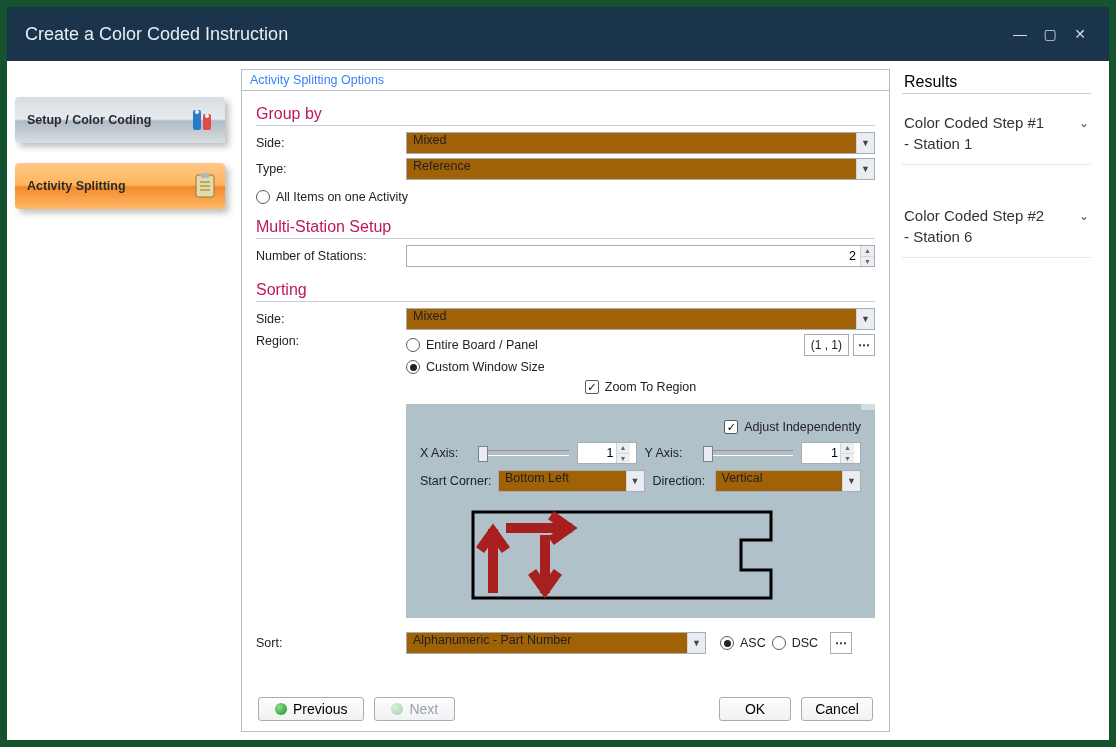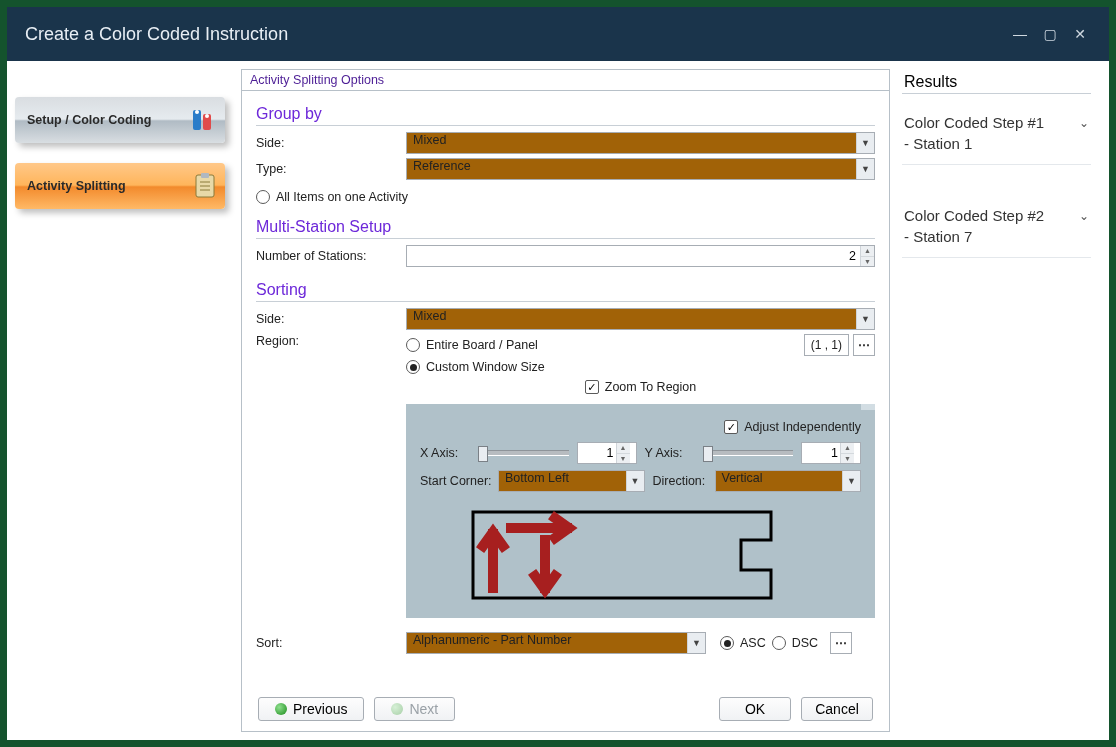--- a/index.html
+++ b/index.html
@@ -9,23 +9,23 @@
 .titlebar .spacer { flex: 1; }
 .win-btn { width: 22px; height: 22px; margin-left: 8px; color: #cfd8e0; font-size: 14px; display: flex; align-items: center; justify-content: center; cursor: pointer; }
 .body { flex: 1; display: flex; background: #fff; }
 .nav { width: 230px; padding: 36px 14px 14px 8px; }
 .nav-item { width: 210px; height: 46px; border-radius: 4px; margin-bottom: 20px; display: flex; align-items: center; padding: 0 8px 0 12px; font-size: 12.5px; font-weight: 600; cursor: pointer; box-shadow: 4px 4px 6px rgba(0,0,0,.25); position: relative; }
 .nav-setup { background: linear-gradient(180deg,#d9dde1 0,#e6ebef 48%,#b0bbc4 52%,#d9dee2 100%); color: #2a2a2a; }
 .nav-active { background: linear-gradient(180deg,#ffc889 0,#ffb55b 48%,#f28a2c 52%,#ffb966 100%); color: #2a2a2a; }
 .nav-item svg { position: absolute; right: 8px; }
 .main { flex: 1; padding: 8px 4px 8px 4px; display: flex; }
 .panel { flex: 1; border: 1px solid #b7c0c8; background: #fff; display: flex; flex-direction: column; }
-.panel-title { border-bottom: 1px solid #b7c0c8; padding: 3px 8px; font-size: 12.5px; color: #4c1d95; }
+.panel-title { border-bottom: 1px solid #b7c0c8; padding: 3px 8px; font-size: 12.5px; color: #3b82f6; }
 .panel-body { flex: 1; overflow: auto; padding: 8px 14px 8px 14px; }
-.section-h { font-size: 16px; color: #6d28d9; font-weight: 400; margin: 6px 0 2px 0; }
+.section-h { font-size: 16px; color: #be185d; font-weight: 400; margin: 6px 0 2px 0; }
 .hr { border: none; border-bottom: 1px solid #c8cfd6; margin: 2px 0 6px 0; }
 .row { display: flex; align-items: center; margin: 4px 0; font-size: 12.5px; color: #222; }
 .row .label { width: 150px; }
 .select { flex: 1; height: 22px; border: 1px solid #a7adb4; background: #a16207; font-size: 12.5px; padding: 0 20px 0 6px; position: relative; }
 .select .chev { position: absolute; right: 0; top: 0; width: 18px; height: 100%; border-left: 1px solid #cfd4d9; background: #e9edf1; display: flex; align-items: center; justify-content: center; font-size: 9px; color: #444; }
 .radio, .check { width: 14px; height: 14px; border: 1px solid #5a5a5a; border-radius: 50%; margin-right: 6px; display: inline-flex; align-items: center; justify-content: center; flex-shrink: 0; background:#fff; }
 .radio.checked::after { content:""; width: 7px; height: 7px; background:#222; border-radius: 50%; }
 .check { border-radius: 2px; }
 .check.checked::after { content:"✓"; font-size: 11px; color:#000; line-height: 1; }
 .spinbox { width: 60px; height: 22px; border: 1px solid #a7adb4; display: flex; align-items: center; background: #fff; }
@@ -234,19 +234,19 @@
       </div>
     </div>
 
     <div class="results">
       <h3>Results</h3>
       <div class="result-item">
         <div class="txt"><span>Color Coded Step #1</span><br><span>- Station 1</span></div>
         <span class="chev">⌄</span>
       </div>
       <div class="result-item" style="margin-top:30px;">
-        <div class="txt"><span>Color Coded Step #2</span><br><span>- Station 7</span></div>
+        <div class="txt"><span>Color Coded Step #2</span><br><span>- Station 6</span></div>
         <span class="chev">⌄</span>
       </div>
     </div>
 
   </div>
 </div>
 
 </body></html>

